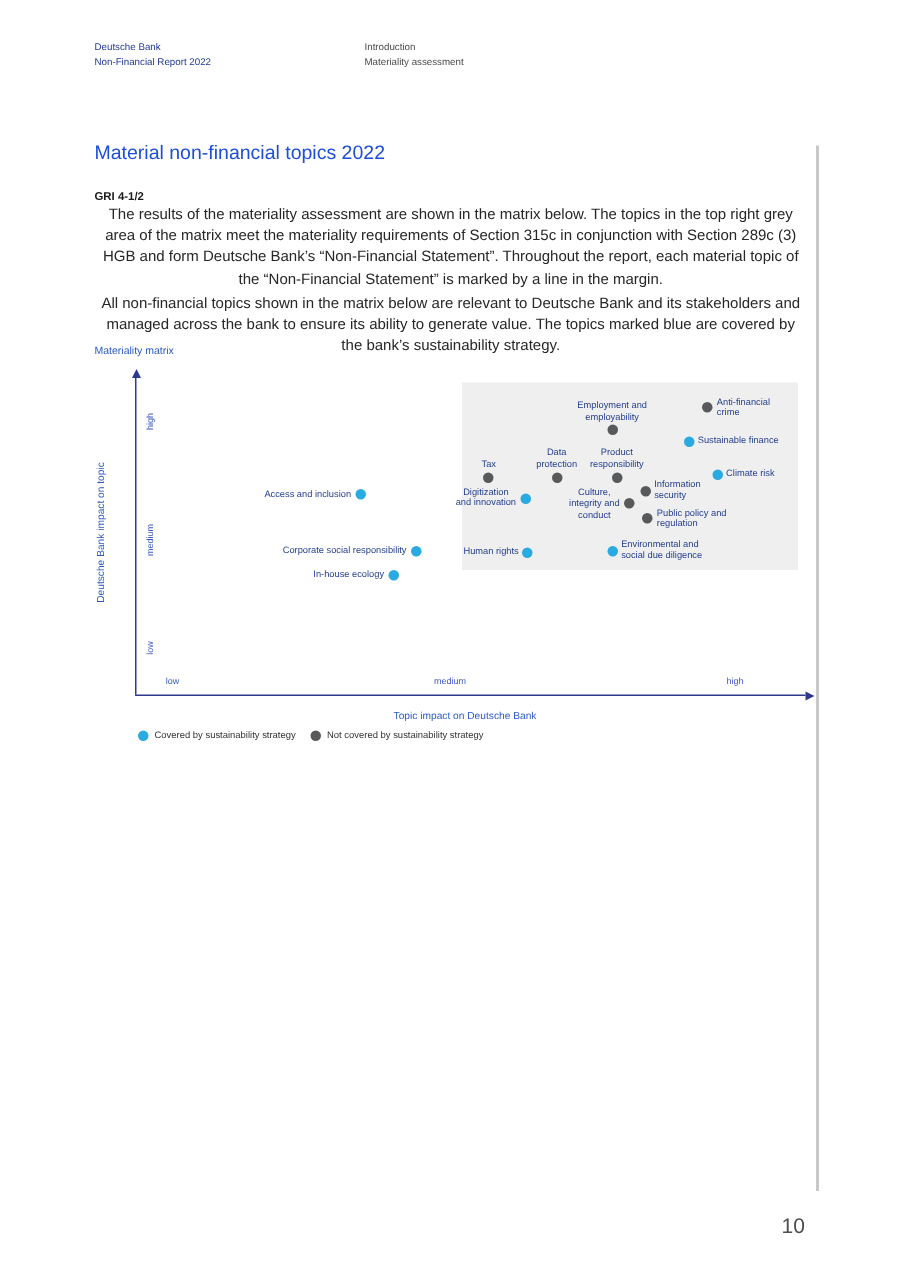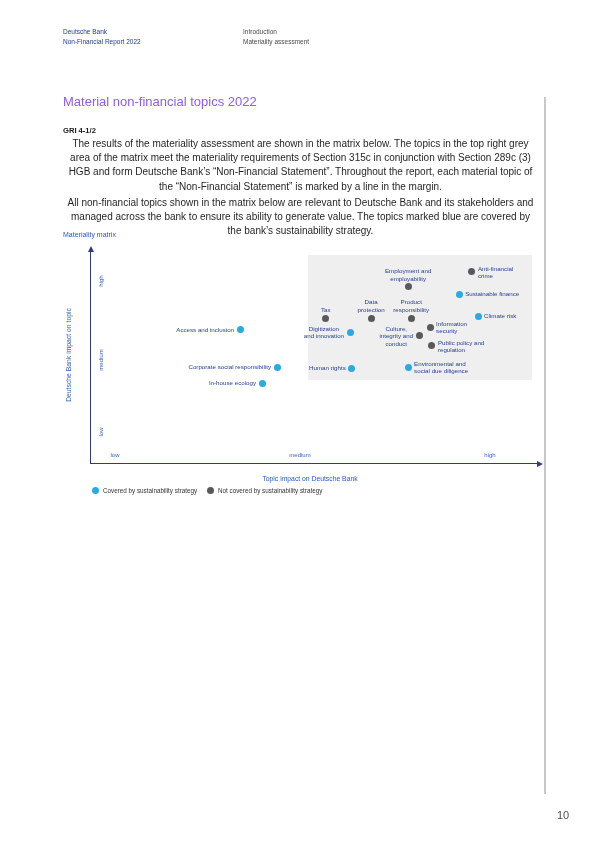--- a/index.html
+++ b/index.html
@@ -7,21 +7,21 @@
     width:600px;height:848px;background:#ffffff;position:relative;
     font-family:"Liberation Sans", sans-serif;color:#262626;
     overflow:hidden;
   }
   .abs{position:absolute;}
   
   .hdr{font-size:6.5px;line-height:1.5;}
   .hdr-left{left:63px;top:27px;color:#213a8f;}
   .hdr-center{left:243px;top:27px;color:#4a4a4a;}
   
-  .page-title{left:63px;top:94px;font-size:13px;font-weight:normal;color:#8b5cf6;margin:0;}
+  .page-title{left:63px;top:94px;font-size:13px;font-weight:normal;color:#1d4ed8;margin:0;}
   .gri{left:63px;top:126px;font-size:7.6px;font-weight:bold;color:#1a1a1a;}
   .para{left:63px;width:475px;font-size:10px;line-height:1.42;margin:0;color:#262626;text-align:center;}
   .p1{top:137px;}
   .p2{top:196px;}
   .chart-title{left:63px;top:231px;font-size:7px;color:#2b59c3;}
   
   .chart{left:63px;top:248px;width:476px;height:264px;}
   .plot{position:absolute;left:27px;top:10px;width:440px;height:205px;}
   .material-region{position:absolute;background:#efefef;z-index:0;}
   .axis-y{position:absolute;left:0;top:-6px;bottom:0;width:1px;background:#2d3a8c;z-index:2;}
@@ -47,21 +47,21 @@
   .pt-label.right{left:6px;top:0;transform:translateY(-50%);text-align:left;}
   .pt-label.left{right:6px;top:0;transform:translateY(-50%);text-align:center;}
   
   .legend-item{position:absolute;top:239px;display:flex;align-items:center;gap:4px;}
   .legend-item.first{left:29px;}
   .legend-item.second{left:144px;}
   .legend-dot{width:7px;height:7px;border-radius:50%;display:inline-block;flex:0 0 auto;}
   .legend-label{font-size:6.3px;color:#333333;white-space:nowrap;}
   
   .margin-line{left:544px;top:97px;width:2px;height:697px;background:#c8c8c8;}
-  .page-number{left:521px;top:809px;font-size:11px;color:#4d4d4d;margin-left:36px;}
+  .page-number{left:521px;top:809px;font-size:14px;color:#4d4d4d;}
 </style>
 </head>
 <body>
 
 <div>
 
   <div class="abs hdr hdr-left">
     <div>Deutsche Bank</div>
     <div>Non-Financial Report 2022</div>
   </div>

